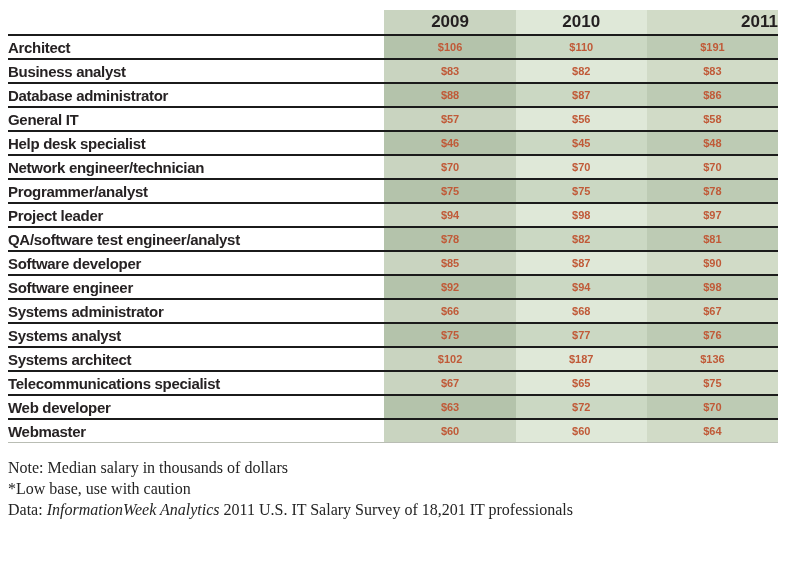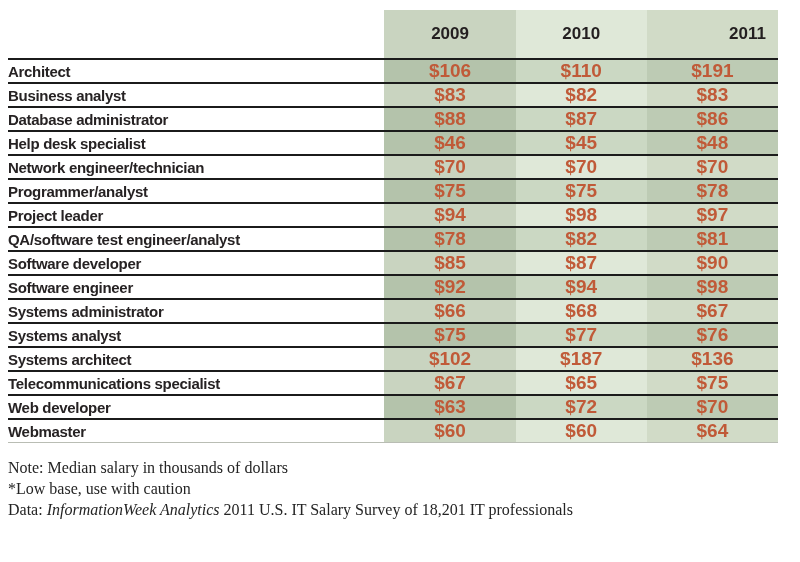--- a/index.html
+++ b/index.html
@@ -13,21 +13,21 @@
   table.salary{
     border-collapse:collapse;
     table-layout:fixed;
     width:770px;
     margin:10px 0 0 8px;
   }
   col.labelcol{width:376px;}
   col.yearcol{width:131px;}
   thead th{
     height:24px;
-    padding:12px;
+    padding:0;
     border-bottom:2px solid #1b1b1b;
     font-size:17px;
     font-weight:bold;
     color:#231f20;
     text-align:center;
     vertical-align:middle;
   }
   thead th.lbl{background:#fff;}
   tbody td{
     height:22px;
@@ -39,21 +39,21 @@
   td.label{
     font-size:15px;
     font-weight:bold;
     color:#262223;
     letter-spacing:-0.3px;
     text-align:left;
     background:#fff;
     margin-top:35px;
   }
   td.val{
-    font-size:19px;
+    font-size:11px;
     font-weight:bold;
     text-align:center;
     color:var(--value_text,#c05a38);
   }
   
   th.c09{background:var(--col2009_light,#c9d4c0);}
   th.c10{background:var(--col2010_light,#dfe8d8);}
   th.c11{background:var(--col2011_light,#d1dbc7);text-align:right;}
   tr.dark td.c09{background:var(--col2009_dark,#b4c3ab);}
   tr.dark td.c10{background:var(--col2010_dark,#cbd8c3);}
@@ -102,20 +102,26 @@
           <td class="val c09">$83</td>
           <td class="val c10">$82</td>
           <td class="val c11">$83</td>
         </tr>
         <tr class="dark">
           <td class="label">Database administrator</td>
           <td class="val c09">$88</td>
           <td class="val c10">$87</td>
           <td class="val c11">$86</td>
         </tr>
+        <tr class="light">
+          <td class="label">General IT</td>
+          <td class="val c09">$57</td>
+          <td class="val c10">$56</td>
+          <td class="val c11">$58</td>
+        </tr>
         <tr class="dark">
           <td class="label">Help desk specialist</td>
           <td class="val c09">$46</td>
           <td class="val c10">$45</td>
           <td class="val c11">$48</td>
         </tr>
         <tr class="light">
           <td class="label">Network engineer/technician</td>
           <td class="val c09">$70</td>
           <td class="val c10">$70</td>

